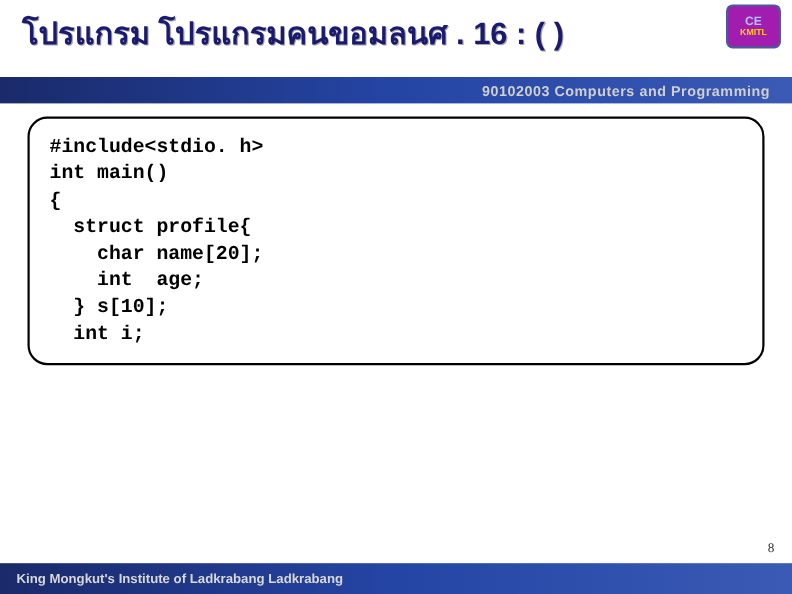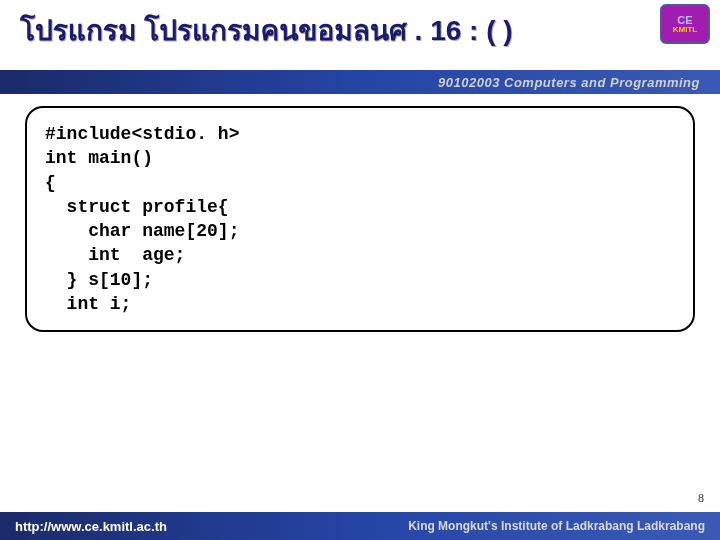--- a/index.html
+++ b/index.html
@@ -56,21 +56,20 @@
       font-size: 11px;
     }
     .subheader-bar {
       width: 100%;
       height: 24px;
       background: linear-gradient(to right, #1a2a6a, #2545a5, #3a5ab5);
       display: flex;
       justify-content: flex-end;
       align-items: center;
       padding-right: 20px;
-      font-style: italic;
     }
     .subheader-text {
       color: #d0d0d0;
       font-size: 13px;
       font-weight: bold;
       letter-spacing: 0.5px;
     }
     .content {
       padding: 12px 25px;
     }
@@ -146,17 +145,16 @@
       <div class="code-line">  } s[10];</div>
       <div class="code-line"></div>
       <div class="code-line">  int i;</div>
       <div class="code-line"></div>
     </div>
   </div>
 
   <div class="page-number">8</div>
 
   <div class="footer">
-    <span class="footer-left">http://www.ce.kmitl.ac.th</span>
     <span class="footer-right">King Mongkut's Institute of Ladkrabang Ladkrabang</span>
   </div>
 
 </div>
 
 </body></html>

